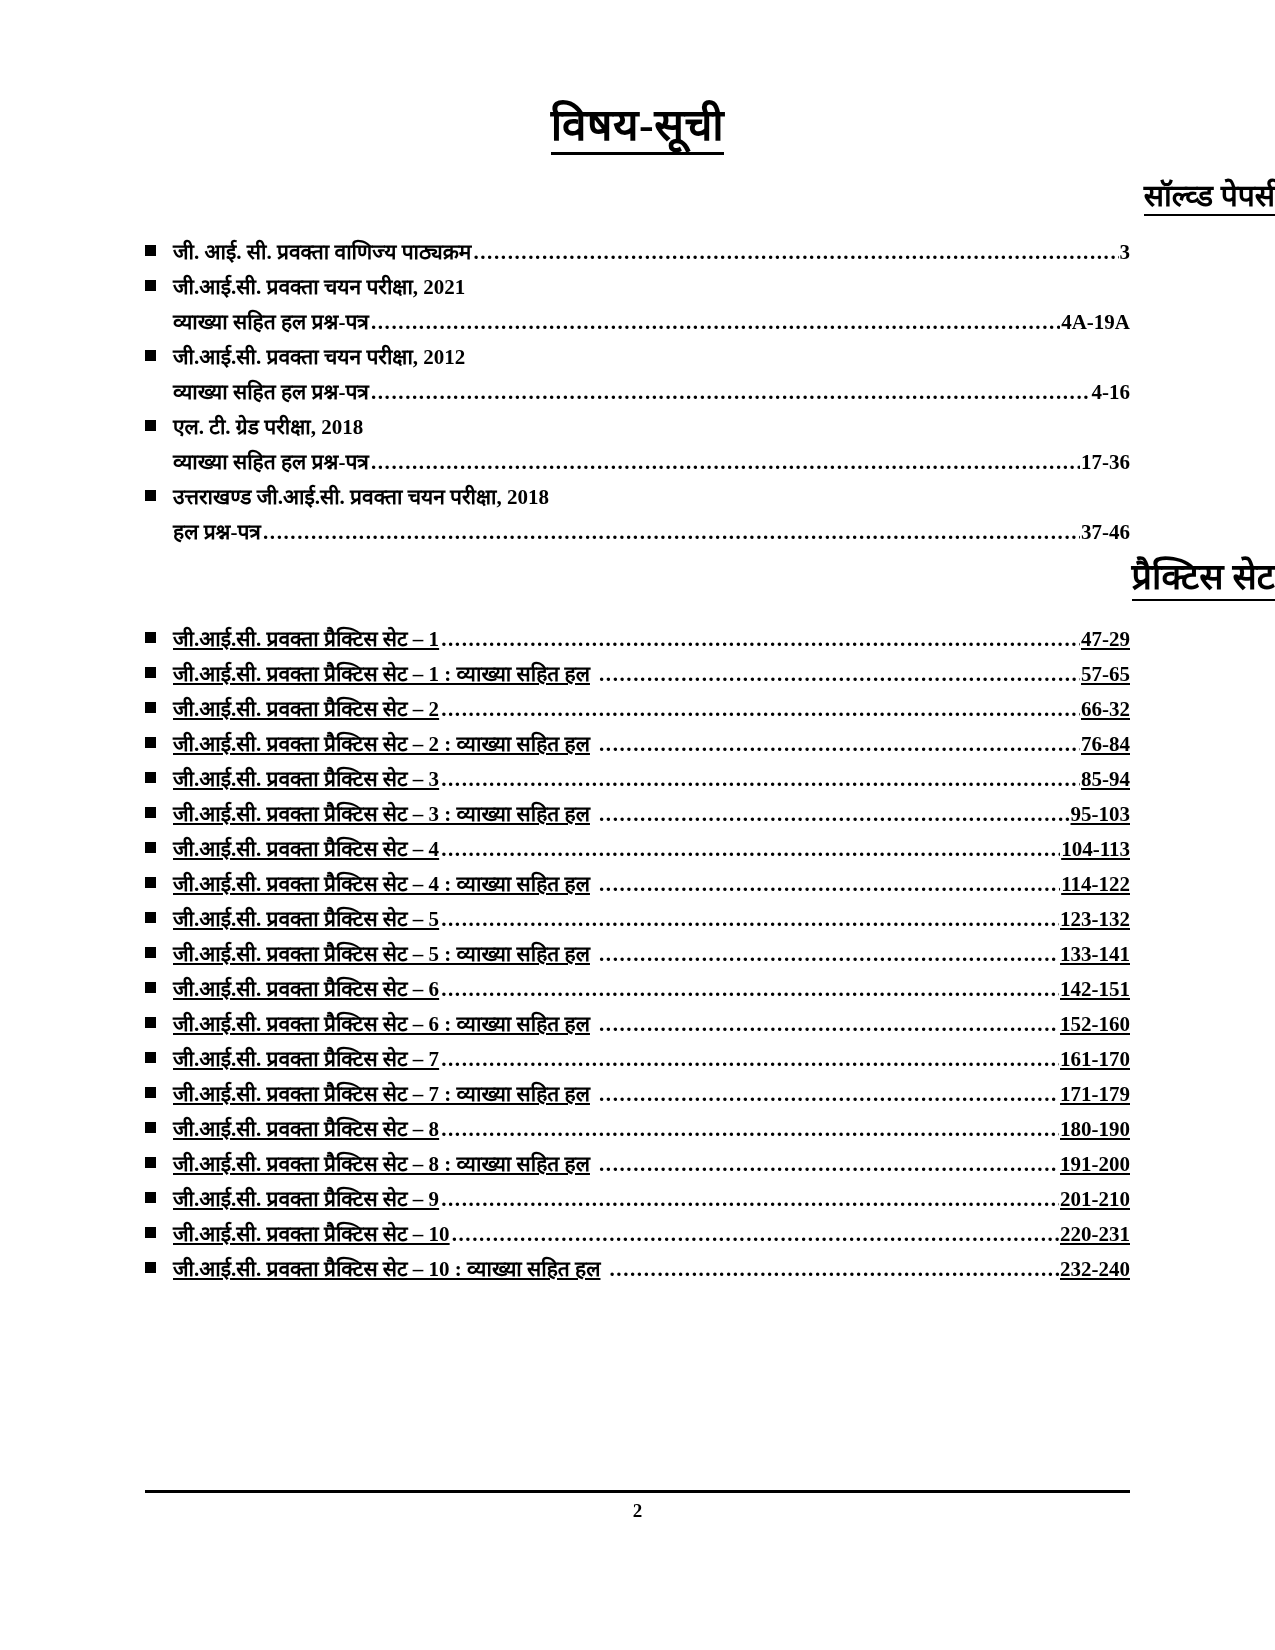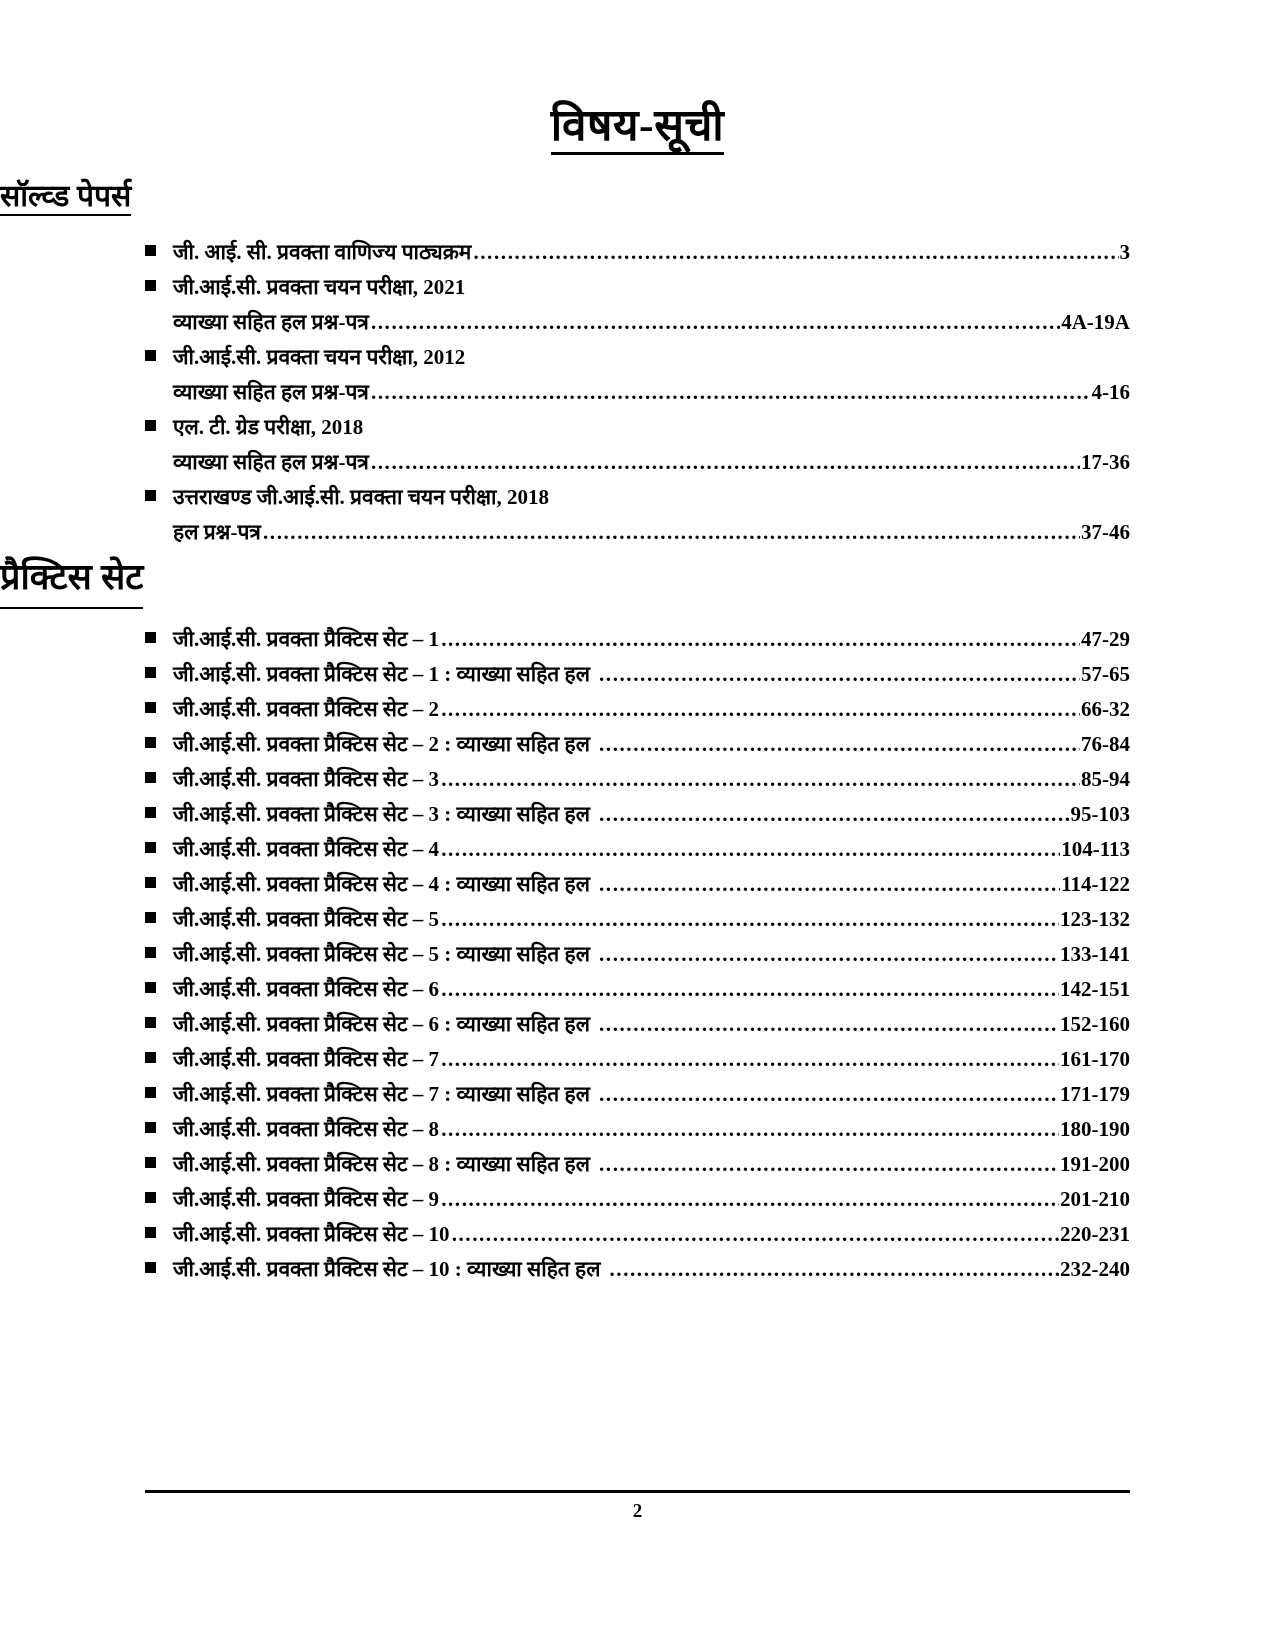--- a/index.html
+++ b/index.html
@@ -34,49 +34,50 @@
     display: inline-block;
     font-size: 44px;
     font-weight: bold;
     line-height: 1.0;
     letter-spacing: 0.5px;
     border-bottom: 3px solid #000;
     padding-bottom: 4px;
   }
 
   .section-title-wrap {
-    text-align: left;
+    text-align: right;
     margin-top: 26px;
   }
   .section-title-wrap.second {
     margin-top: 16px;
   }
   .section-title {
     display: inline-block;
     font-size: 30px;
     font-weight: bold;
     line-height: 1.0;
     border-bottom: 2px solid #000;
     padding-bottom: 3px;
   }
   .section-title.big {
     font-size: 36px;
-    padding-bottom: 12px;
+    padding-bottom: 4px;
   }
 
   
   .toc {
     margin: 0;
     padding: 0;
   }
   .toc.first-block {
     margin-top: 26px;
   }
   .toc.second-block {
-    margin-top: 20px;
+    margin-top: 28px;
+    text-decoration: underline;
   }
 
   .entry {
     padding: 0 145px 0 145px;
     box-sizing: border-box;
   }
 
   .row {
     display: flex;
     align-items: center;

